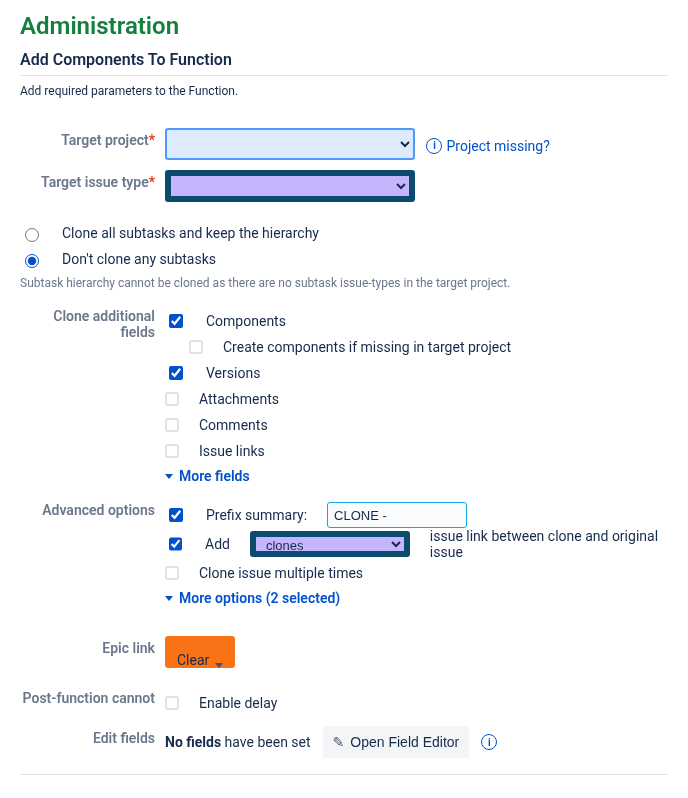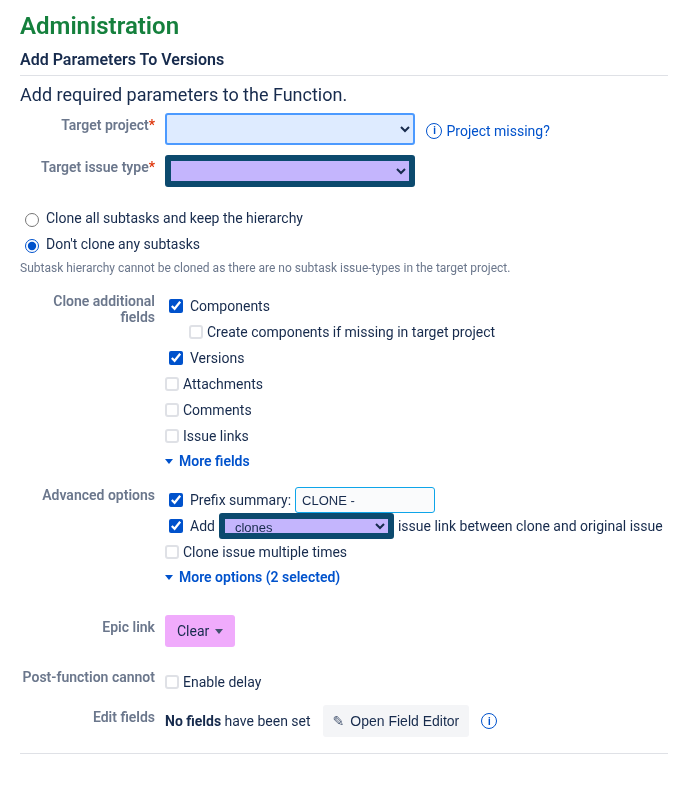--- a/index.html
+++ b/index.html
@@ -19,23 +19,23 @@
     color: #15803d;
   }
   .section-title {
     font-size: 16px;
     font-weight: 600;
     padding-bottom: 6px;
     border-bottom: 1px solid #dfe1e6;
     margin-bottom: 8px;
   }
   .description {
-    font-size: 18px;
-    color: #172b4d;
-    margin-bottom: 6px;
+    font-size: 12px;
+    color: #172b4d;
+    margin-bottom: 28px;
   }
   .form-row {
     display: flex;
     align-items: flex-start;
     margin-bottom: 8px;
   }
   .form-label {
     flex: 0 0 145px;
     text-align: right;
     padding-right: 10px;
@@ -81,21 +81,21 @@
     justify-content: center;
     border: 1.5px solid #0052cc;
     border-radius: 50%;
     font-size: 10px;
     font-weight: 700;
     color: #0052cc;
   }
   .radio-line, .check-line {
     display: flex;
     align-items: center;
-    gap: 4px;
+    gap: 20px;
     min-height: 26px;
     font-size: 14px;
     color: #172b4d;
   }
   .check-line.indent { margin-left: 24px; }
   .radio-line input[type="radio"] {
     accent-color: #0052cc;
     width: 14px; height: 14px;
   }
   input[type="checkbox"] {
@@ -141,26 +141,26 @@
     padding: 0 6px;
     font-size: 13px;
     color: #172b4d;
   }
   select.inline {
     height: 26px;
     font-size: 13px;
     width: 175px;
   }
   .epic-select {
-    background: #f0abfc;
+    background: #f97316;
     border: none;
     border-radius: 3px;
     height: 32px;
     display: inline-flex;
-    align-items: center;
+    align-items: flex-end;
     gap: 6px;
     padding: 0 12px;
     font-size: 14px;
     color: #172b4d;
     cursor: pointer;
   }
   .epic-select .chev-gray {
     width: 0; height: 0;
     border-left: 4px solid transparent;
     border-right: 4px solid transparent;
@@ -196,21 +196,21 @@
     border-top: 1px solid #dfe1e6;
     margin: 16px 0 14px 0;
   }
   .spacer { height: 8px; }
 </style>
 </head>
 <body>
 
 <h1>Administration</h1>
 
-<div class="section-title">Add Parameters To Versions</div>
+<div class="section-title">Add Components To Function</div>
 <div class="description">Add required parameters to the Function.</div>
 
 <div class="form-row">
   <div class="form-label">
     <span>Target project</span><span class="required">*</span>
   </div>
   <div class="form-content">
     <select class="project"></select>
     <span class="project-missing">
       <span class="info-icon">i</span>

